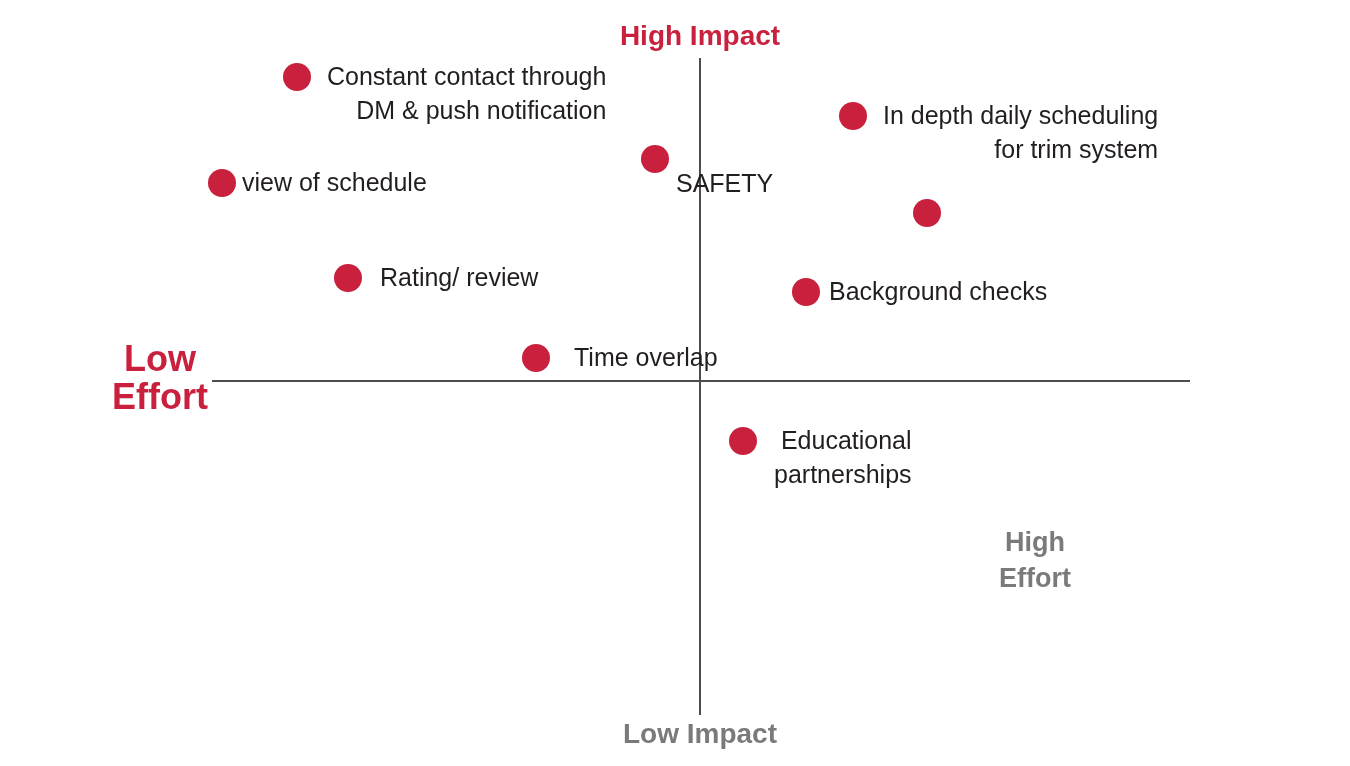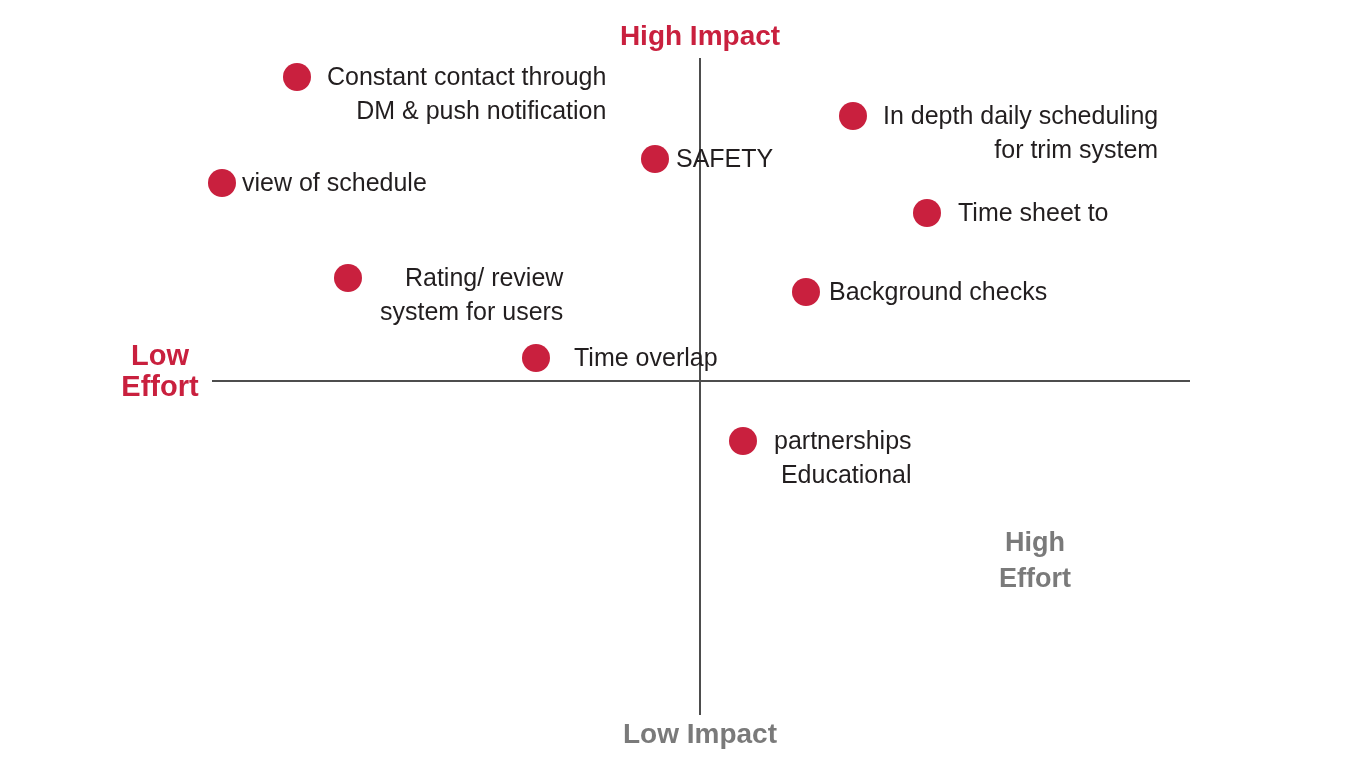--- a/index.html
+++ b/index.html
@@ -34,21 +34,21 @@
     font-size: 28px;
     line-height: 36px;
     text-align: center;
     white-space: pre-line;
   }
   .axis-label.red  { color: var(--red, #c9203e); }
   .axis-label.gray { color: var(--gray, #7a7a7a); }
 
   .lbl-top    { left: 560px; top: 18px;  width: 280px; }
   .lbl-bottom { left: 560px; top: 716px; width: 280px; }
-  .lbl-left   { left: 85px;  top: 340px; width: 150px; font-size: 29px; line-height: 31px; }
+  .lbl-left   { left: 85px;  top: 340px; width: 150px; font-size: 36px; line-height: 38px; }
   .lbl-right  { left: 960px; top: 524px; width: 150px; font-size: 27px; line-height: 36px; }
 
   
   .point { position: absolute; width: 0; height: 0; }
   .dot {
     position: absolute;
     left: -14px; top: -14px;
     width: 28px; height: 28px;
     border-radius: 50%;
     background: var(--red, #c9203e);
@@ -92,57 +92,55 @@
       </div>
       <div class="point" style="left: 853px; top: 116px;">
         <span class="dot"></span>
         <div class="plabel" style="left: 30px;">
           <div>In depth daily scheduling</div>
           <div>for trim system</div>
         </div>
       </div>
       <div class="point" style="left: 655px; top: 159px;">
         <span class="dot"></span>
-        <div class="plabel" style="left: 21px;">
+        <div class="plabel" style="left: 21px; margin-top: 25px;">
           <div>SAFETY</div>
         </div>
       </div>
       <div class="point" style="left: 222px; top: 183px;">
         <span class="dot"></span>
         <div class="plabel" style="left: 20px;">
           <div>view of schedule</div>
         </div>
       </div>
       <div class="point" style="left: 927px; top: 213px;">
         <span class="dot"></span>
         <div class="plabel" style="left: 31px;">
-          <div>Time sheet to</div>
         </div>
       </div>
       <div class="point" style="left: 348px; top: 278px;">
         <span class="dot"></span>
         <div class="plabel" style="left: 32px;">
           <div>Rating/ review</div>
-          <div>system for users</div>
         </div>
       </div>
       <div class="point" style="left: 806px; top: 292px;">
         <span class="dot"></span>
         <div class="plabel" style="left: 23px;">
           <div>Background checks</div>
         </div>
       </div>
       <div class="point" style="left: 536px; top: 358px;">
         <span class="dot"></span>
         <div class="plabel" style="left: 38px;">
           <div>Time overlap</div>
         </div>
       </div>
       <div class="point" style="left: 743px; top: 441px;">
         <span class="dot"></span>
         <div class="plabel" style="left: 31px;">
+          <div>Educational</div>
           <div>partnerships</div>
-          <div>Educational</div>
         </div>
       </div>
     </div>
 
 </div>
 
 </body></html>

